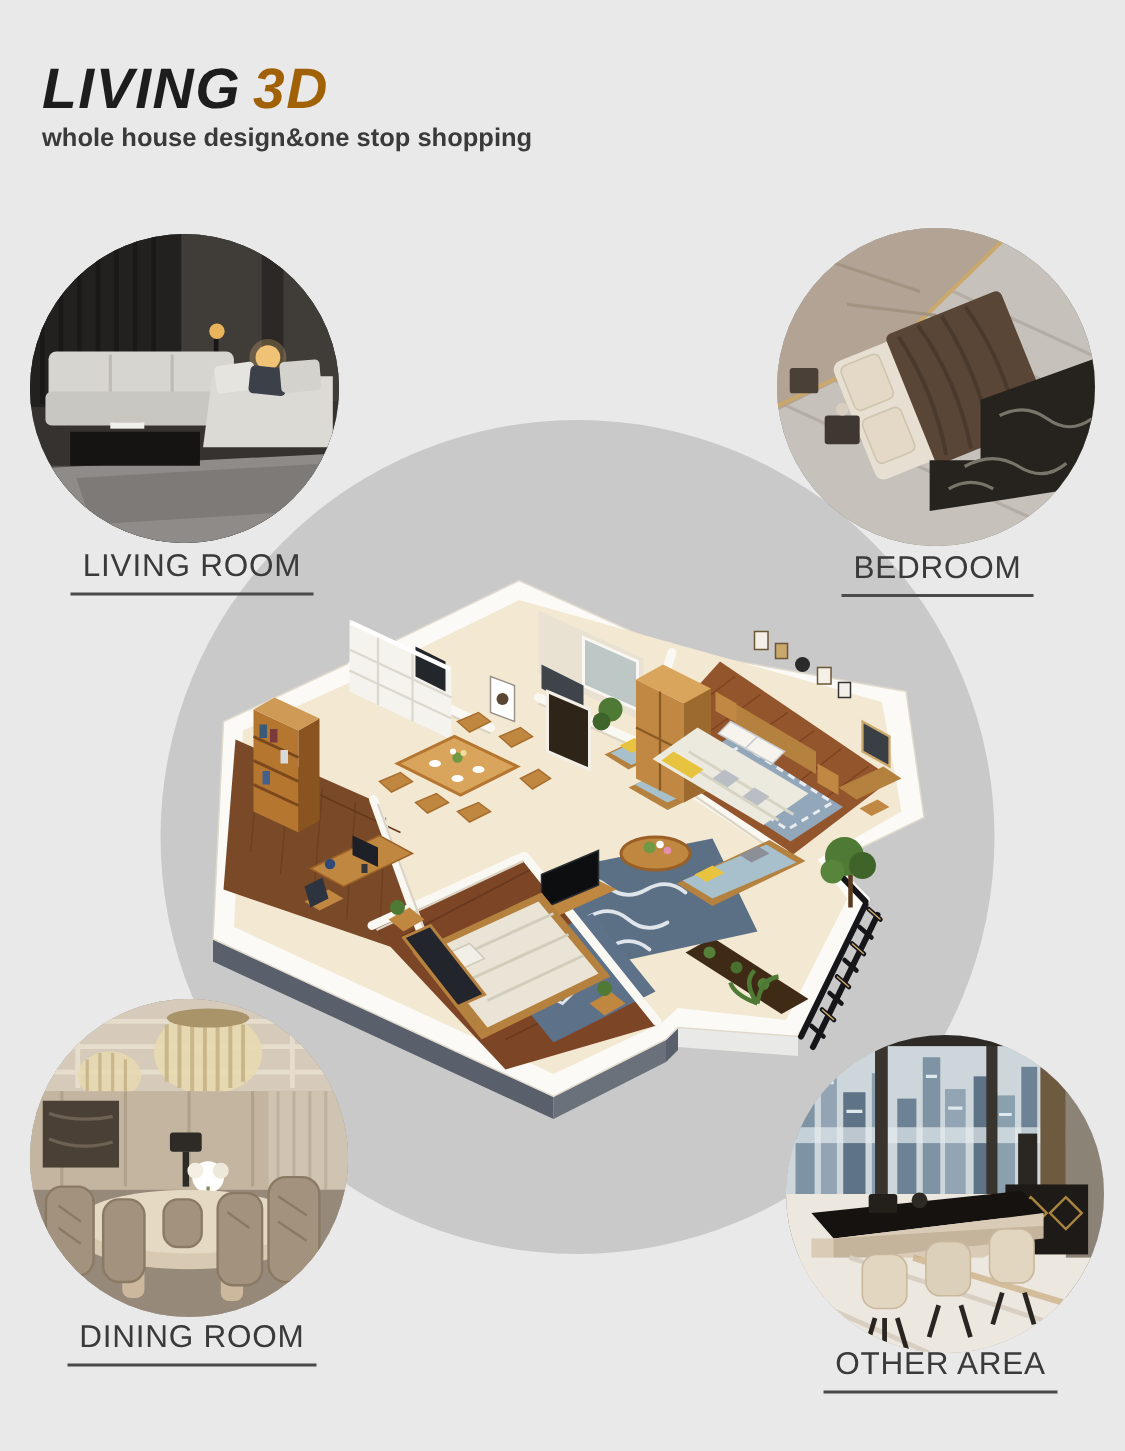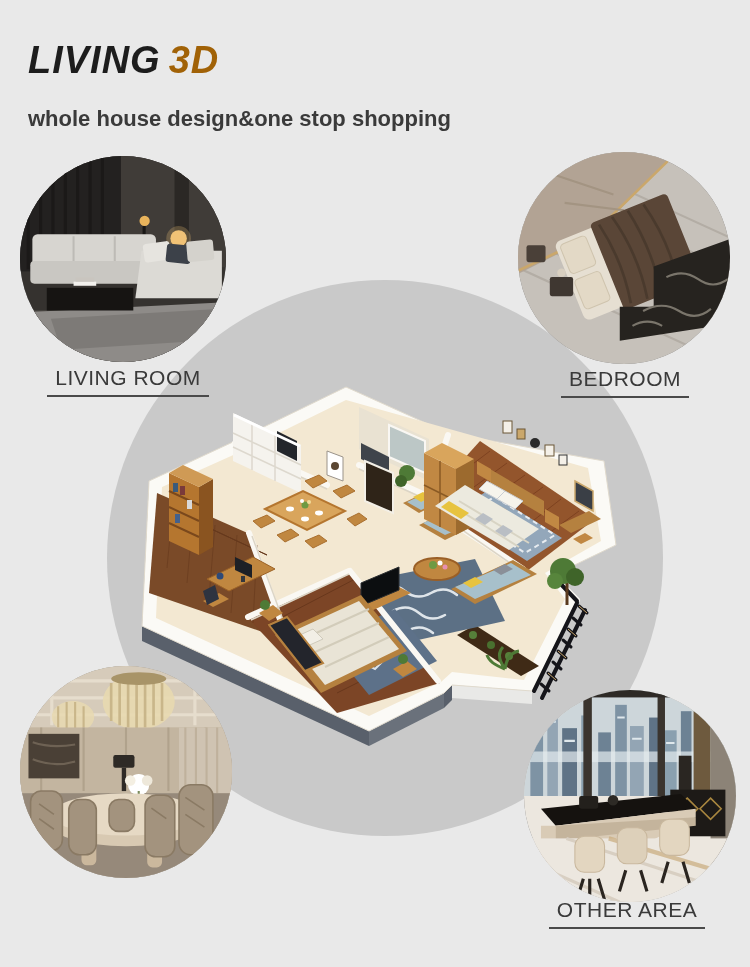--- a/index.html
+++ b/index.html
@@ -4,21 +4,21 @@
 <style>
   html,body{margin:0;padding:0;}
   body{width:750px;height:967px;position:relative;overflow:hidden;
        font-family:"Liberation Sans","DejaVu Sans",sans-serif;background:#e9e9e9;}
   .stage{position:absolute;inset:0;}
 
   
   .hdr{position:absolute;left:28px;top:40px;width:560px;}
   .title{font-size:38px;font-weight:bold;font-style:italic;color:#1d1d1d;letter-spacing:1px;line-height:1.1;}
   .title .accent{color:#a16207;margin-left:8px;}
-  .subtitle{font-size:22px;font-weight:bold;color:#3a3a3a;margin-top:24px;letter-spacing:0px;}
+  .subtitle{font-size:17px;font-weight:bold;color:#3a3a3a;margin-top:0;letter-spacing:0px;}
 
   
   .big-circle{position:absolute;left:107px;top:280px;width:556px;height:556px;border-radius:50%;background:#c9c9c9;}
 
   
   .plan{position:absolute;left:107px;top:373px;width:545px;height:385px;}
 
   
   .photo{position:absolute;border-radius:50%;overflow:hidden;background:#777;}
   .photo svg{display:block;width:100%;height:100%;}
@@ -367,15 +367,16 @@
         <rect x="88" y="130" width="28" height="34" rx="9" fill="#ddd0ba" stroke="#c9b89e"></rect>
         <path d="M96,170 l-6,20 M110,170 l6,20" stroke="#2a2520" stroke-width="3"></path>
         <rect x="128" y="122" width="28" height="34" rx="9" fill="#e3d6c0" stroke="#c9b89e"></rect>
         <path d="M136,162 l-6,20 M150,162 l6,20" stroke="#2a2520" stroke-width="3"></path>
       </g>
     </svg>
   </div>
 
   <div class="label lb-living"><span>LIVING ROOM</span></div>
   <div class="label lb-bedroom"><span>BEDROOM</span></div>
+  <div class="label lb-dining"><span>DINING ROOM</span></div>
   <div class="label lb-other"><span>OTHER AREA</span></div>
 
 </div>
 
 </body></html>

